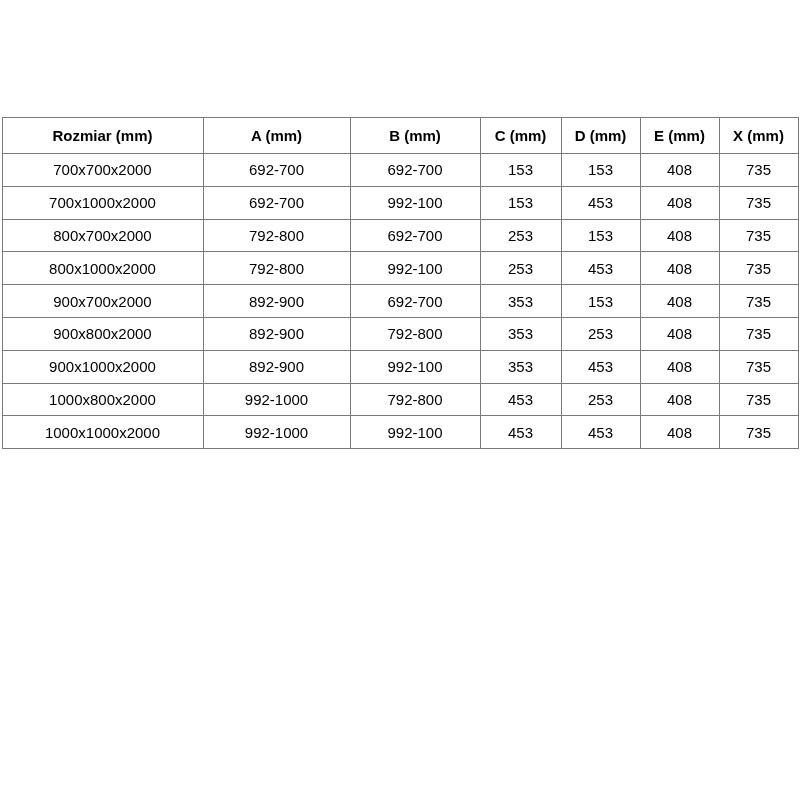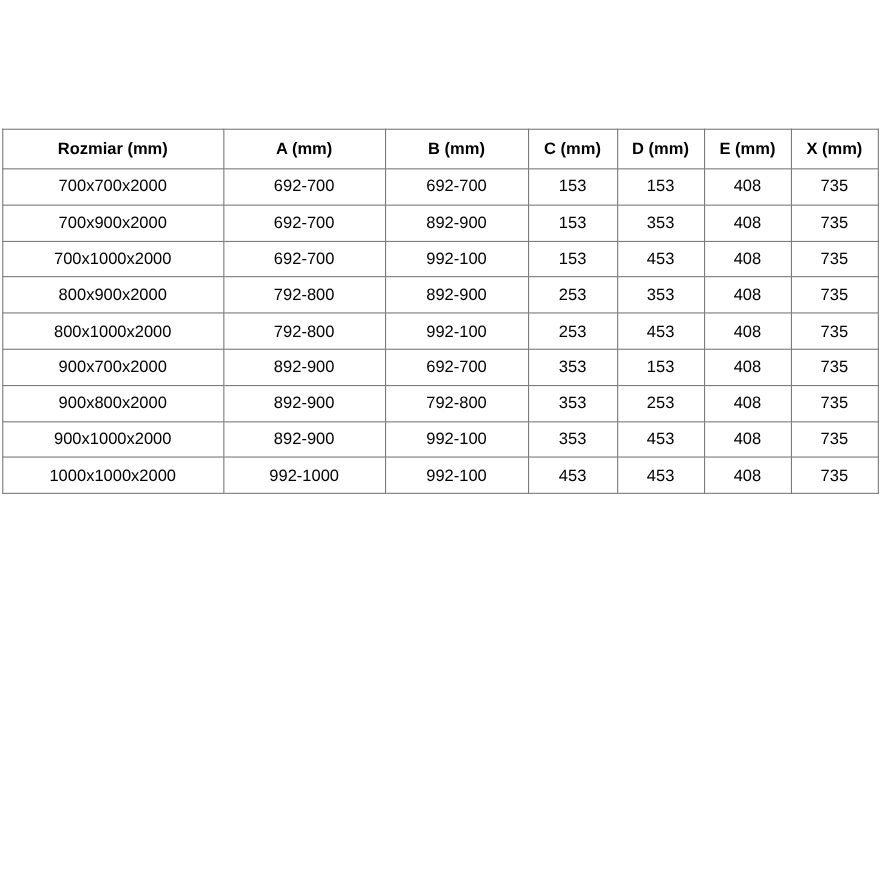--- a/index.html
+++ b/index.html
@@ -73,43 +73,34 @@
         <tr>
           <td>700x700x2000</td>
           <td>692-700</td>
           <td>692-700</td>
           <td>153</td>
           <td>153</td>
           <td>408</td>
           <td>735</td>
         </tr>
         <tr>
-          <td>700x900x2000</td>
-          <td>692-700</td>
-          <td>892-900</td>
-          <td>153</td>
-          <td>353</td>
-          <td>408</td>
-          <td>735</td>
-        </tr>
-        <tr>
           <td>700x1000x2000</td>
           <td>692-700</td>
           <td>992-100</td>
           <td>153</td>
           <td>453</td>
           <td>408</td>
           <td>735</td>
         </tr>
         <tr>
-          <td>800x900x2000</td>
+          <td>800x700x2000</td>
           <td>792-800</td>
-          <td>892-900</td>
+          <td>692-700</td>
           <td>253</td>
-          <td>353</td>
+          <td>153</td>
           <td>408</td>
           <td>735</td>
         </tr>
         <tr>
           <td>800x1000x2000</td>
           <td>792-800</td>
           <td>992-100</td>
           <td>253</td>
           <td>453</td>
           <td>408</td>
@@ -136,20 +127,29 @@
         <tr>
           <td>900x1000x2000</td>
           <td>892-900</td>
           <td>992-100</td>
           <td>353</td>
           <td>453</td>
           <td>408</td>
           <td>735</td>
         </tr>
         <tr>
+          <td>1000x800x2000</td>
+          <td>992-1000</td>
+          <td>792-800</td>
+          <td>453</td>
+          <td>253</td>
+          <td>408</td>
+          <td>735</td>
+        </tr>
+        <tr>
           <td>1000x1000x2000</td>
           <td>992-1000</td>
           <td>992-100</td>
           <td>453</td>
           <td>453</td>
           <td>408</td>
           <td>735</td>
         </tr>
       </tbody>
   </table>

